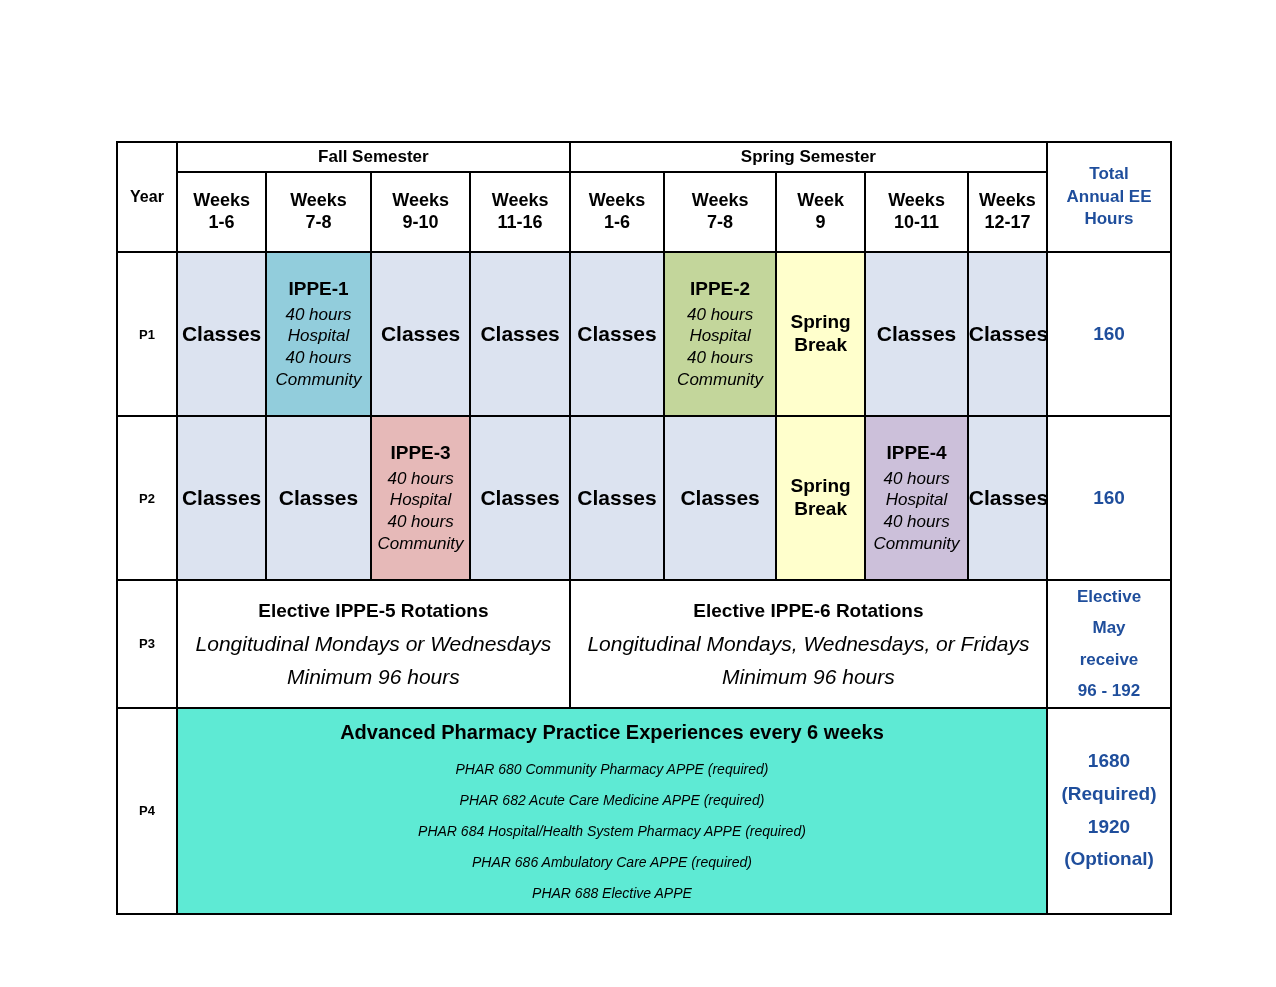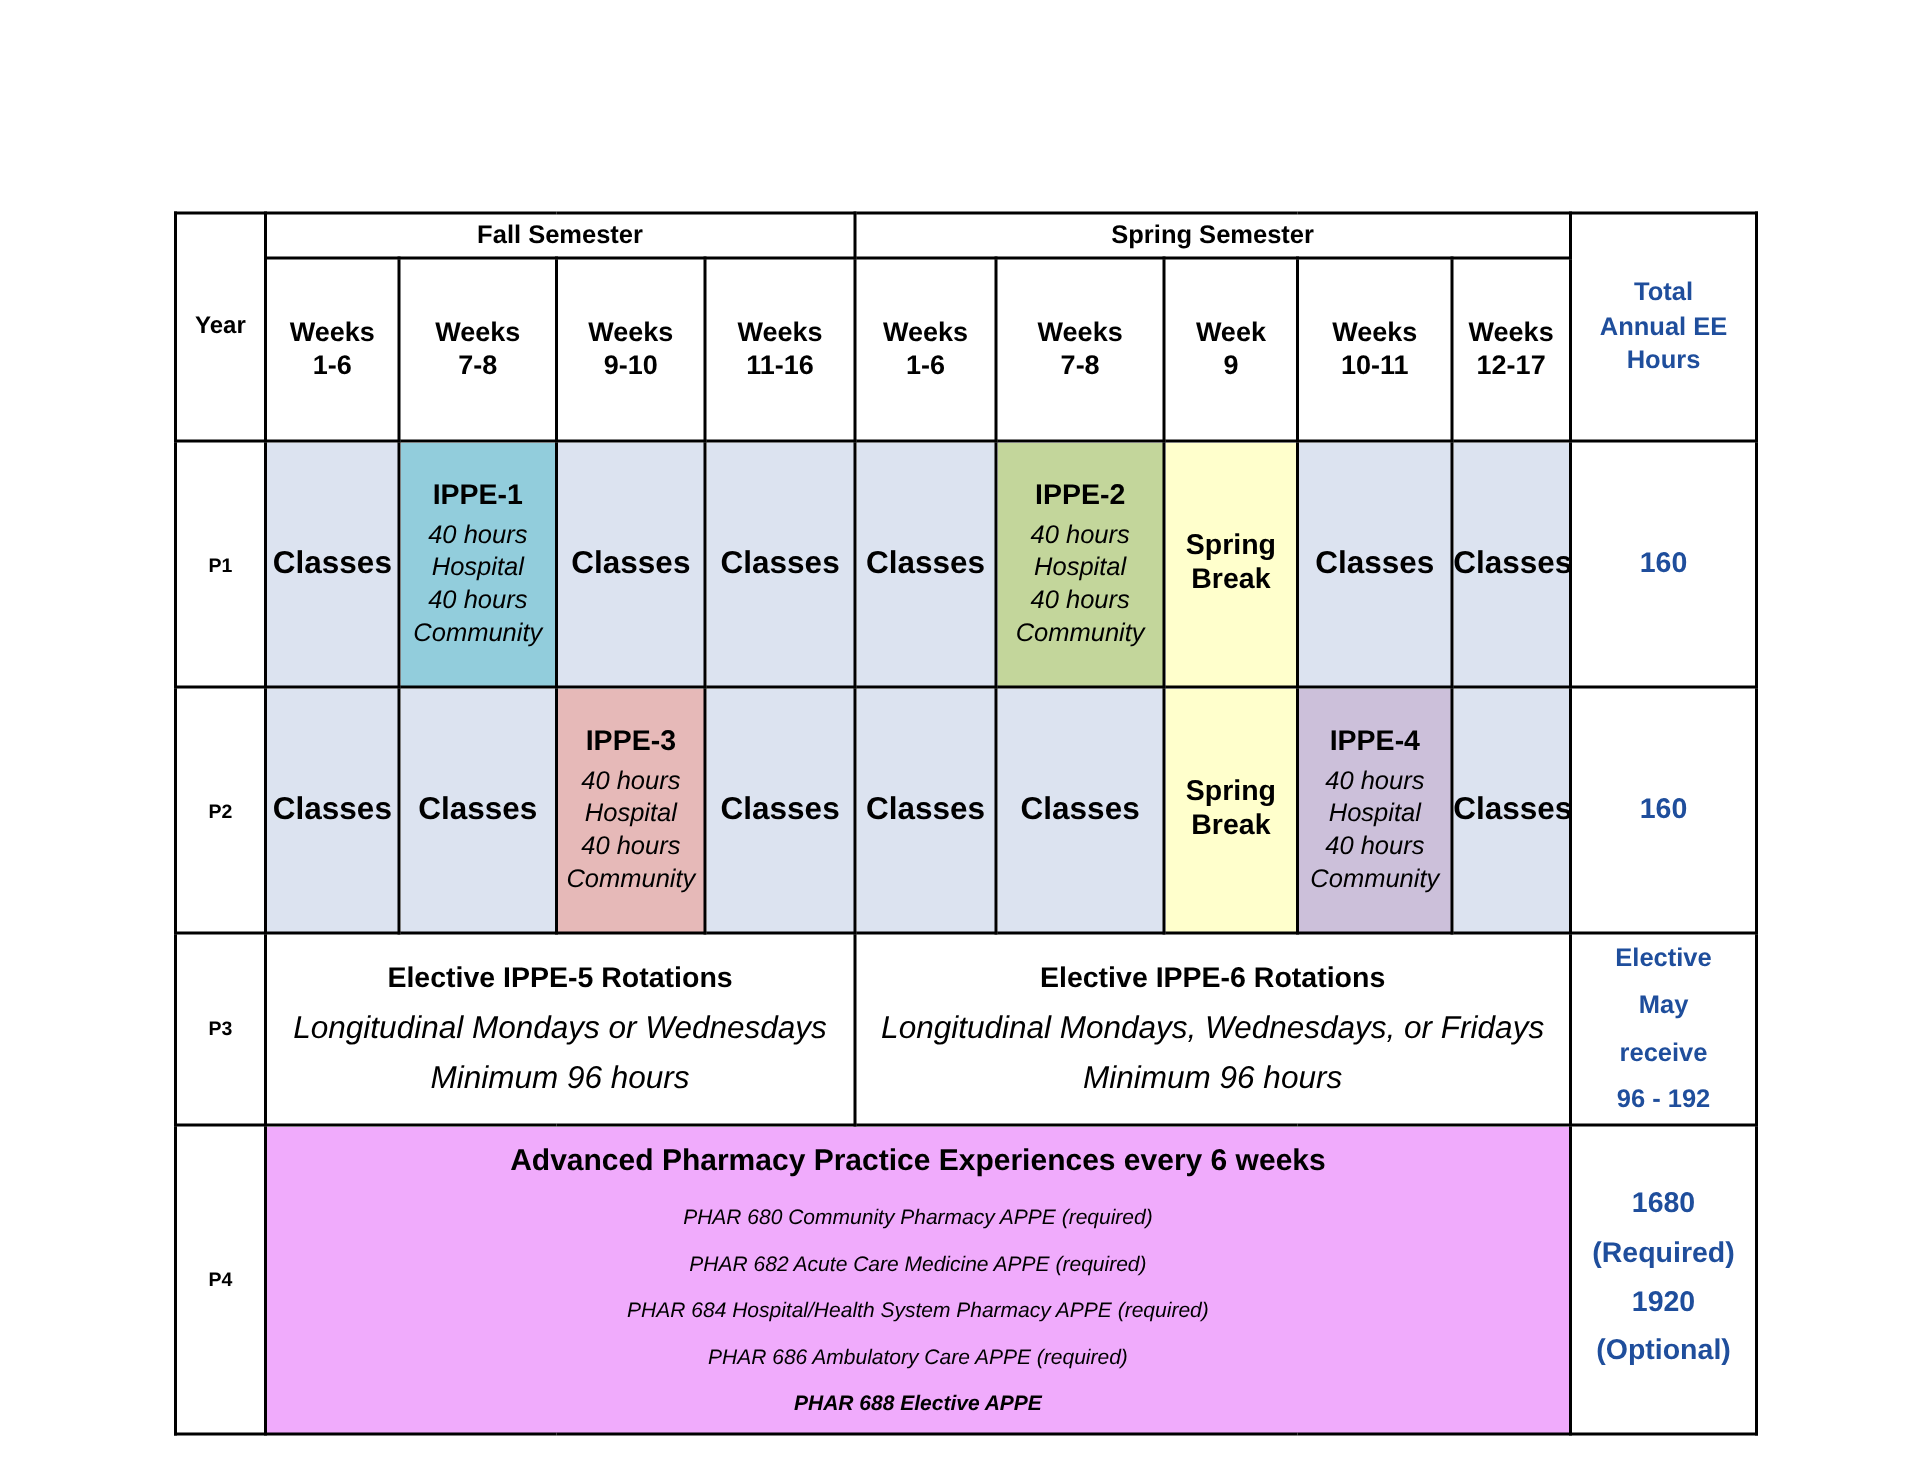--- a/index.html
+++ b/index.html
@@ -86,21 +86,21 @@
     font-size: 21px;
     font-weight: bold;
     color: #000;
   }
   .cell-classes  { background: #DCE3F0; }
   .cell-ippe1    { background: #92CDDC; }
   .cell-ippe2    { background: #C3D69B; }
   .cell-ippe3    { background: #E6B9B8; }
   .cell-ippe4    { background: #CCC0DA; }
   .cell-break    { background: #FFFFCC; }
-  .cell-appe     { background: #f0abfc; }
+  .cell-appe     { background: #5eead4; }
   .cell-white    { background: #ffffff; }
 
   .ippe-block { line-height: 1.28; padding: 3px 1px; }
   .ippe-title {
     display: block;
     font-size: 19px;
     font-weight: bold;
     color: #000;
     margin-bottom: 2px;
   }
@@ -162,21 +162,21 @@
     color: #000;
     margin-bottom: 17px;
   }
   .appe-item {
     display: block;
     font-size: 14px;
     font-style: italic;
     color: #000;
     margin-bottom: 15px;
   }
-  .appe-item:last-child { margin-bottom: 0; font-weight: bold; }
+  .appe-item:last-child { margin-bottom: 0; }
 </style>
 </head>
 <body>
 
 <table id="curriculum-table">
   <colgroup>
     <col class="c-year">
       <col class="c-f1">
       <col class="c-f2">
       <col class="c-f3">
@@ -194,21 +194,21 @@
     <td rowspan="2" class="year-head cell-white">Year</td>
     <td colspan="4" class="sem-head cell-white">Fall Semester</td>
     <td colspan="5" class="sem-head cell-white">Spring Semester</td>
     <td rowspan="2" class="total-head cell-white">
       <span>Total</span><br>
       <span>Annual EE</span><br>
       <span>Hours</span>
     </td>
   </tr>
 
-  <tr style="height:122px">
+  <tr style="height:80px">
     <td class="wk-head cell-white">
       <span>Weeks</span><br>
       <span>1-6</span>
     </td>
     <td class="wk-head cell-white">
       <span>Weeks</span><br>
       <span>7-8</span>
     </td>
     <td class="wk-head cell-white">
       <span>Weeks</span><br>

